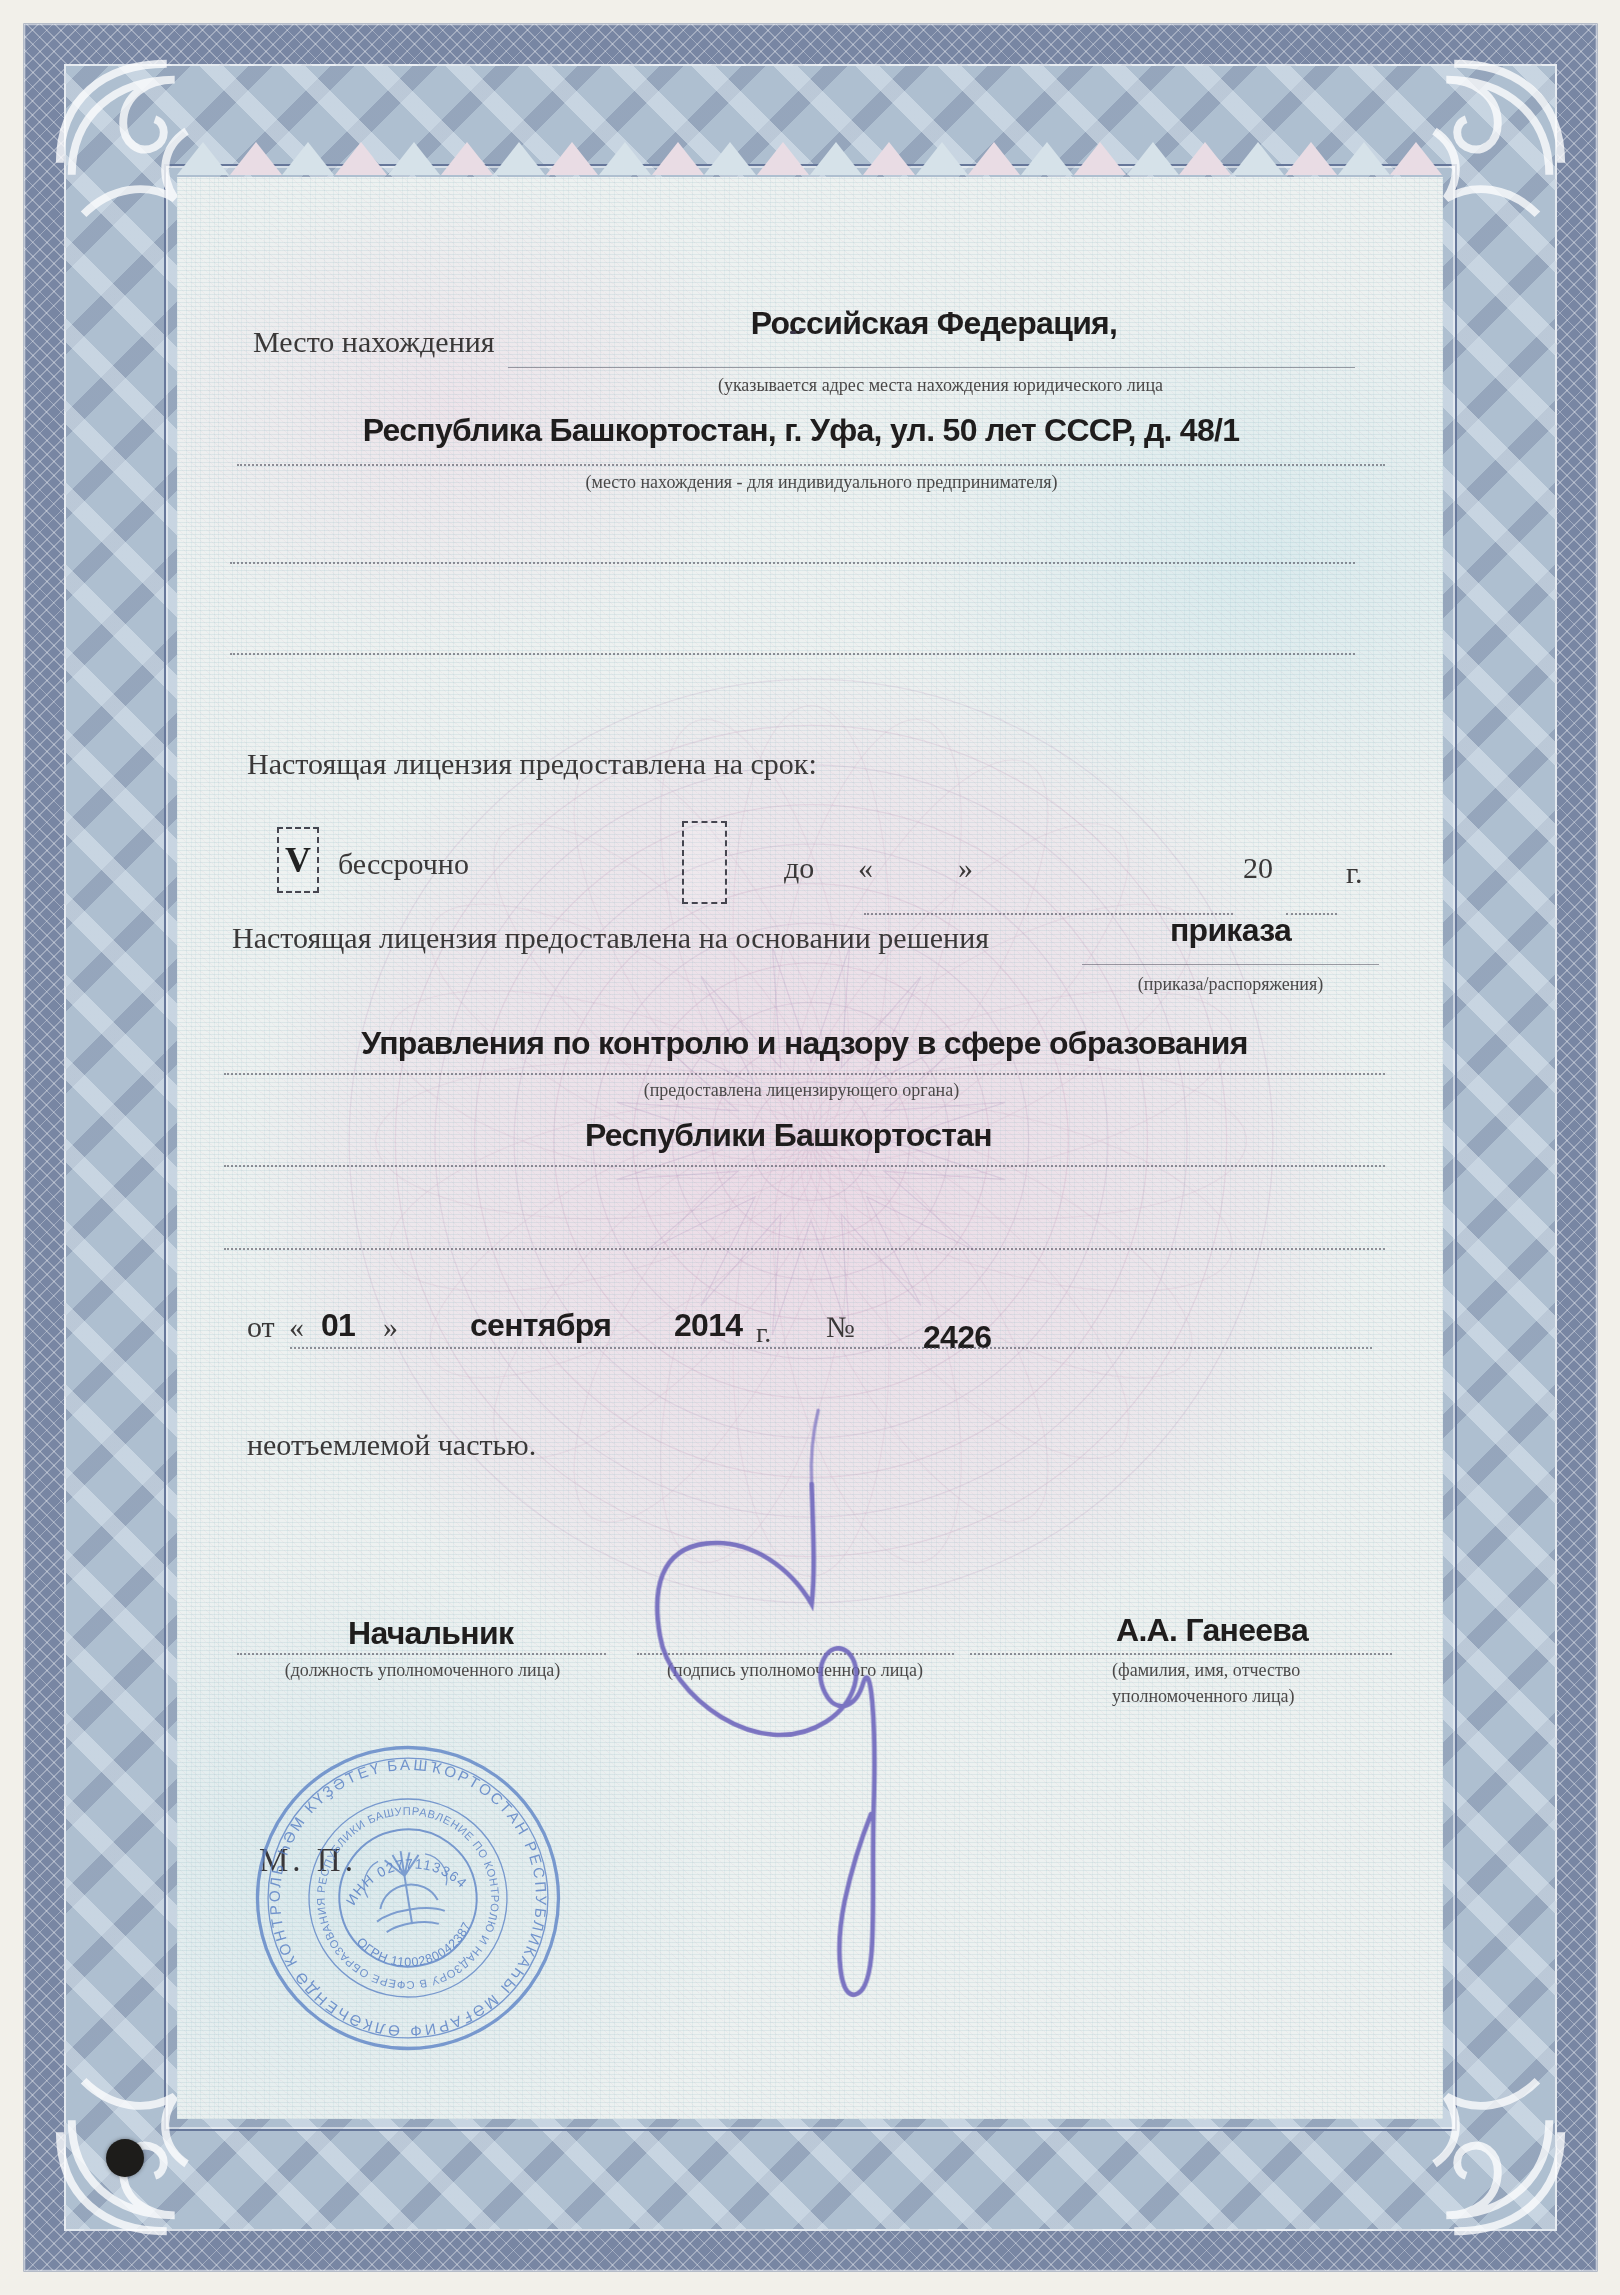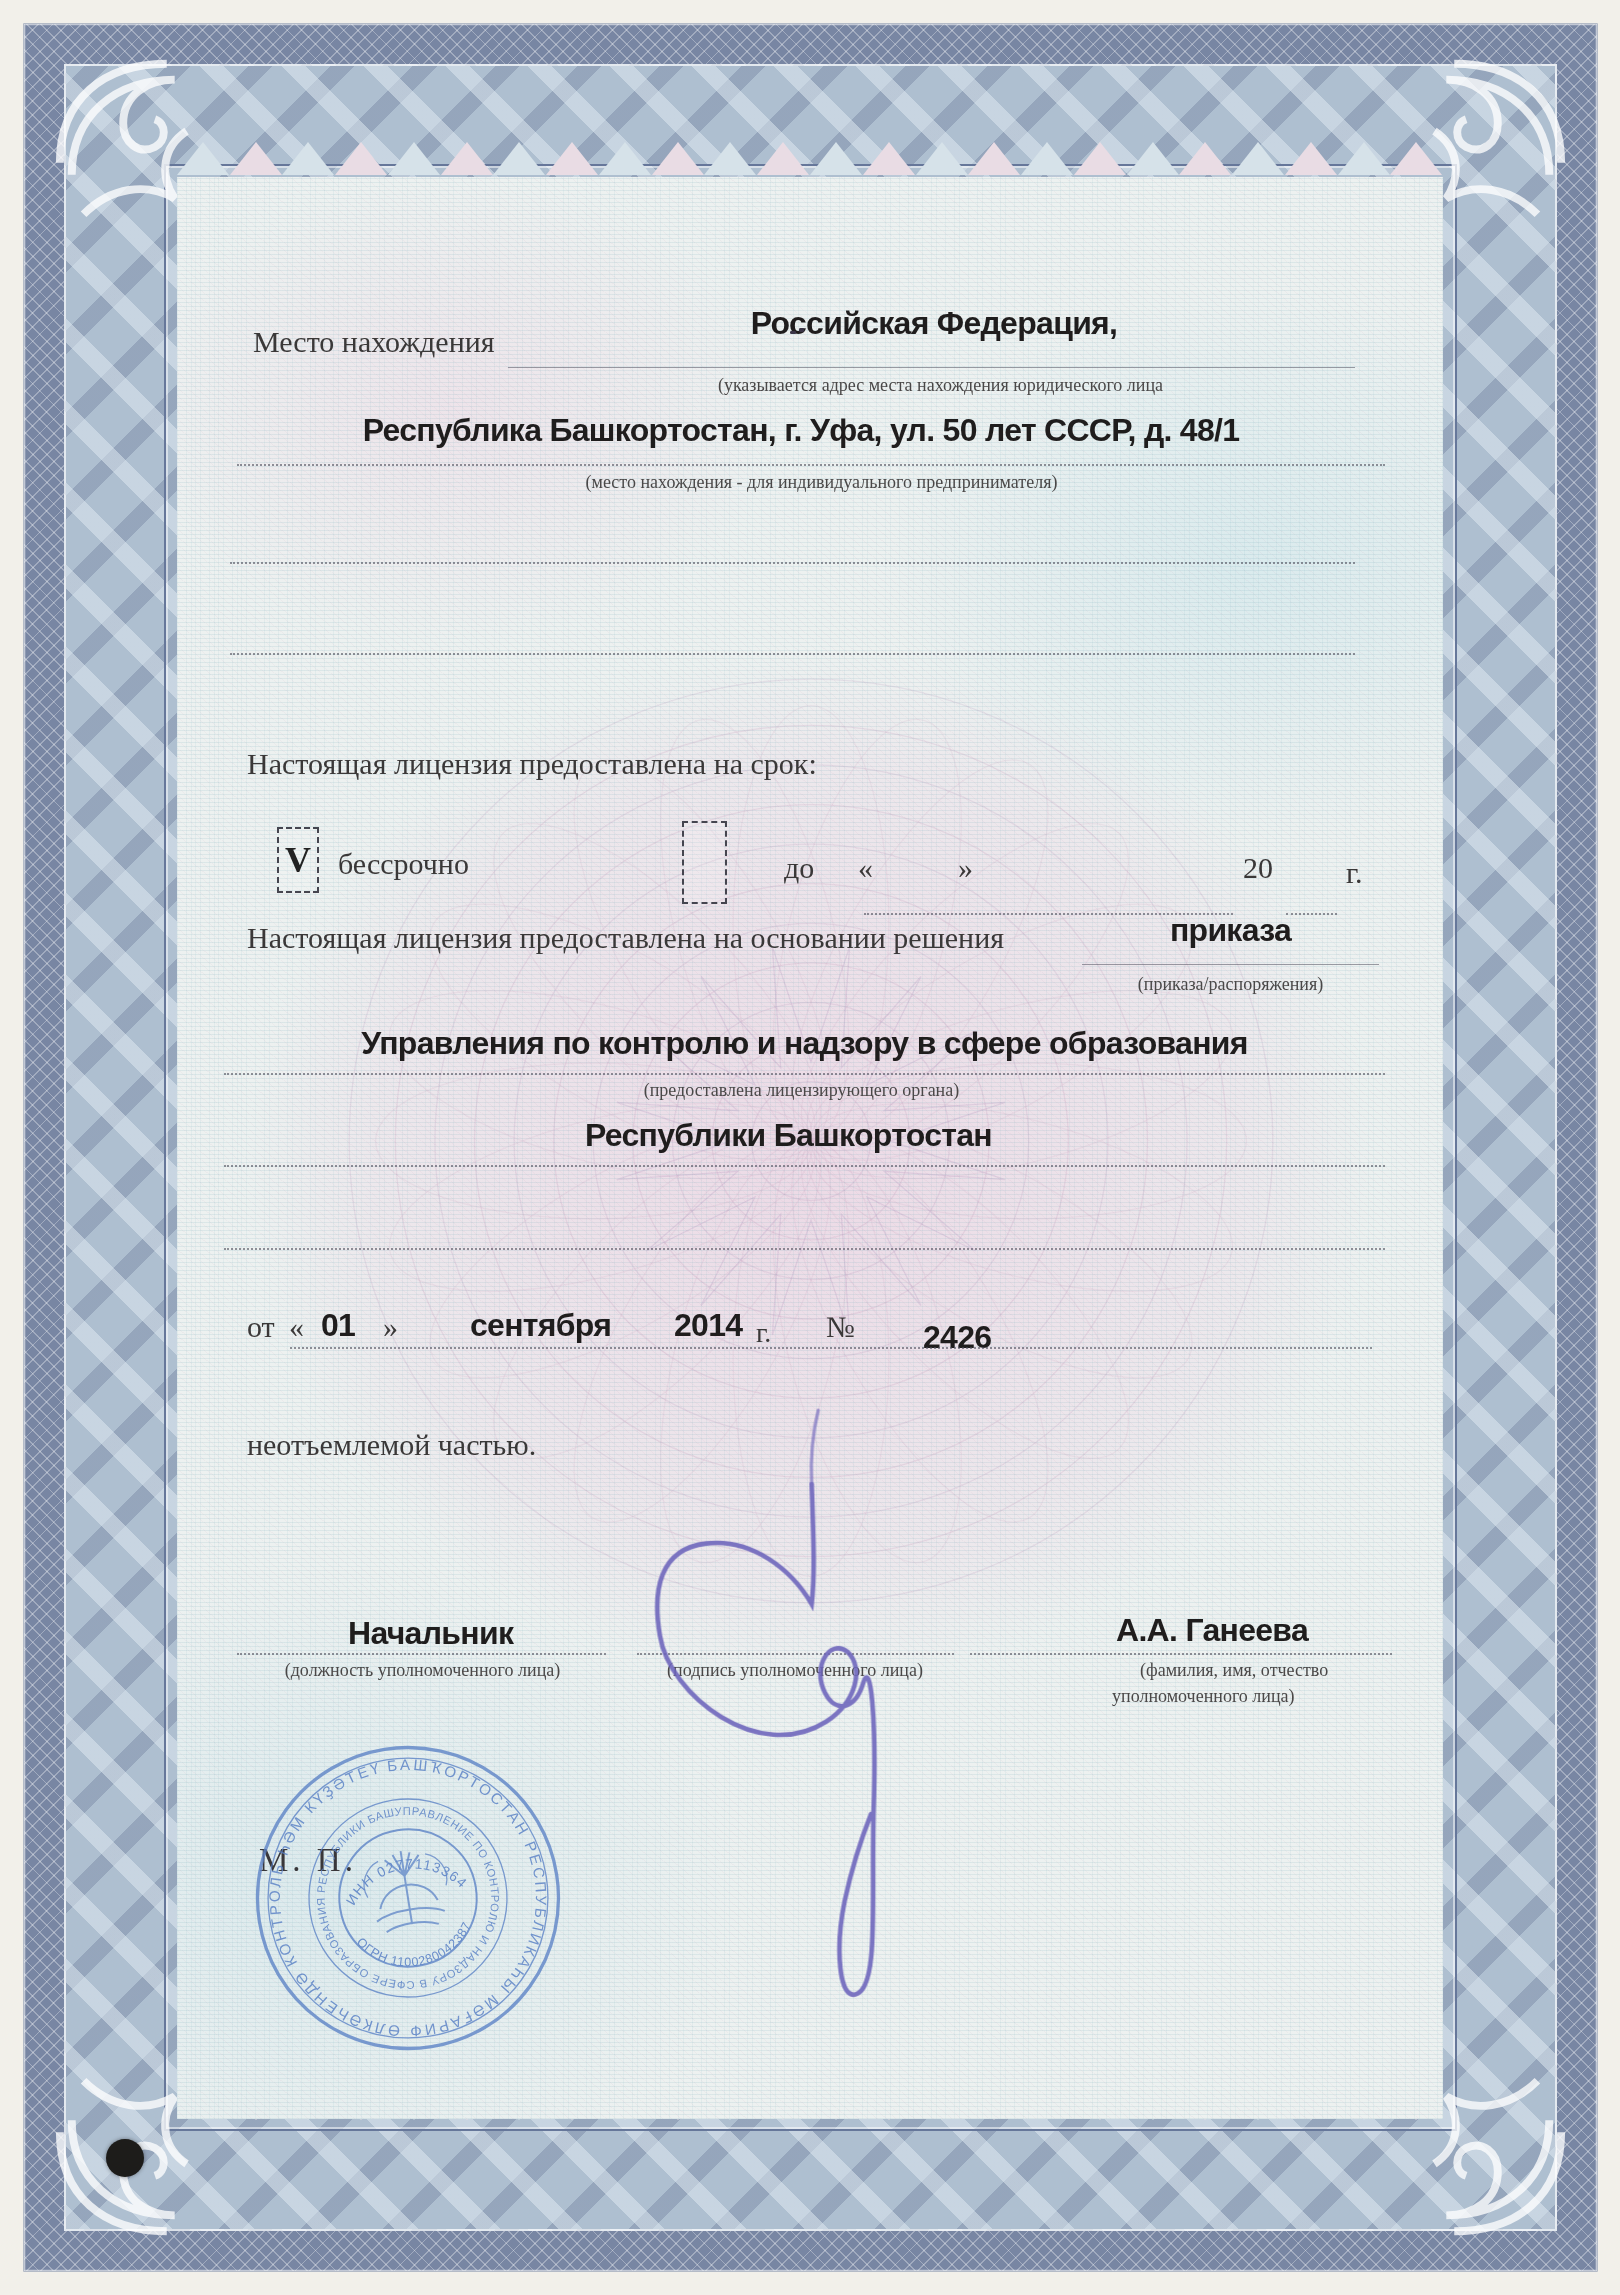--- a/index.html
+++ b/index.html
@@ -216,21 +216,21 @@
 <div class="t serif" style="left:338px;top:847px;">бессрочно</div>
 <div class="checkbox" style="left:682px;top:821px;width:41px;height:79px;"></div>
 <div class="t serif" style="left:784px;top:851px;">до</div>
 <div class="t serif" style="left:858px;top:851px;">«</div>
 <div class="t serif" style="left:958px;top:851px;">»</div>
 <div class="rule" style="left:864px;top:913px;width:369px;"></div>
 <div class="t serif" style="left:1243px;top:851px;">20</div>
 <div class="rule" style="left:1286px;top:913px;width:51px;"></div>
 <div class="t serif" style="left:1346px;top:856px;">г.</div>
 
-<div class="t serif" style="left:247px;top:921px;">Настоящая лицензия предоставлена на основании решения</div>
+<div class="t serif" style="left:232px;top:921px;">Настоящая лицензия предоставлена на основании решения</div>
 <div class="t boldsans center" style="left:1082px;top:912px;width:297px;">приказа</div>
 <div class="rule-solid" style="left:1082px;top:964px;width:297px;"></div>
 <div class="t note" style="left:1082px;top:974px;width:297px;">(приказа/распоряжения)</div>
 <div class="t boldsans center" style="left:224px;top:1025px;width:1161px;">Управления по контролю и надзору в сфере образования</div>
 <div class="rule" style="left:224px;top:1073px;width:1161px;"></div>
 <div class="t note" style="left:389px;top:1080px;width:825px;">(предоставлена лицензирующего органа)</div>
 <div class="t boldsans center" style="left:208px;top:1117px;width:1161px;">Республики Башкортостан</div>
 <div class="rule" style="left:224px;top:1165px;width:1161px;"></div>
 <div class="rule" style="left:224px;top:1248px;width:1161px;"></div>
 
@@ -249,21 +249,21 @@
   <span class="l2">неотъемлемой частью.</span>
 </div>
 
 <div class="t boldsans" style="left:348px;top:1615px;">Начальник</div>
 <div class="t boldsans" style="left:1116px;top:1612px;">А.А. Ганеева</div>
 <div class="rule" style="left:237px;top:1653px;width:369px;"></div>
 <div class="rule" style="left:637px;top:1653px;width:317px;"></div>
 <div class="rule" style="left:970px;top:1653px;width:422px;"></div>
 <div class="t note" style="left:251px;top:1660px;width:343px;">(должность уполномоченного лица)</div>
 <div class="t note" style="left:650px;top:1660px;width:290px;">(подпись уполномоченного лица)</div>
-<div class="t note" style="left:1074px;top:1660px;width:343px;text-align:left;padding-left:66px;box-sizing:border-box;">(фамилия, имя, отчество</div>
+<div class="t note" style="left:1046px;top:1660px;width:343px;text-align:left;padding-left:66px;box-sizing:border-box;">(фамилия, имя, отчество</div>
 <div class="t note" style="left:1046px;top:1686px;width:343px;text-align:left;padding-left:66px;box-sizing:border-box;">уполномоченного лица)</div>
 <div class="t serif mp" style="left:259px;top:1842px;">М. П.</div>
 
 <svg id="signature" viewBox="0 0 620 1050">
   <g fill="none" stroke="#6c63bb" stroke-width="7" stroke-linecap="round" opacity=".88">
     <path d="M330,200 C333,290 335,335 330,382
              C300,330 240,282 170,290 C100,298 88,360 100,430
              C114,520 250,625 352,560 C398,530 410,478 384,454
              C358,434 330,476 350,516 C366,548 396,542 408,502
              C420,462 428,560 424,690

